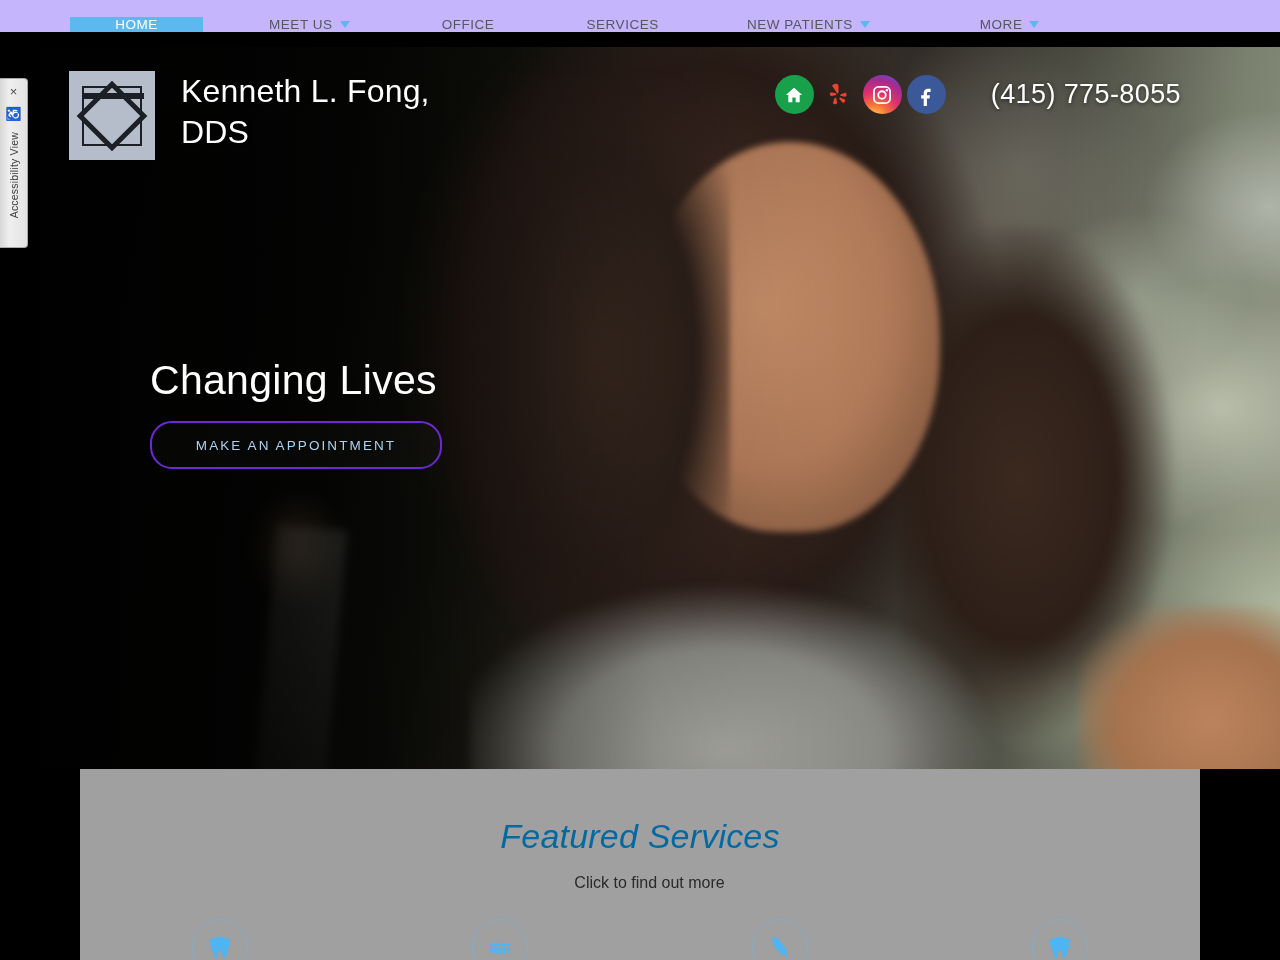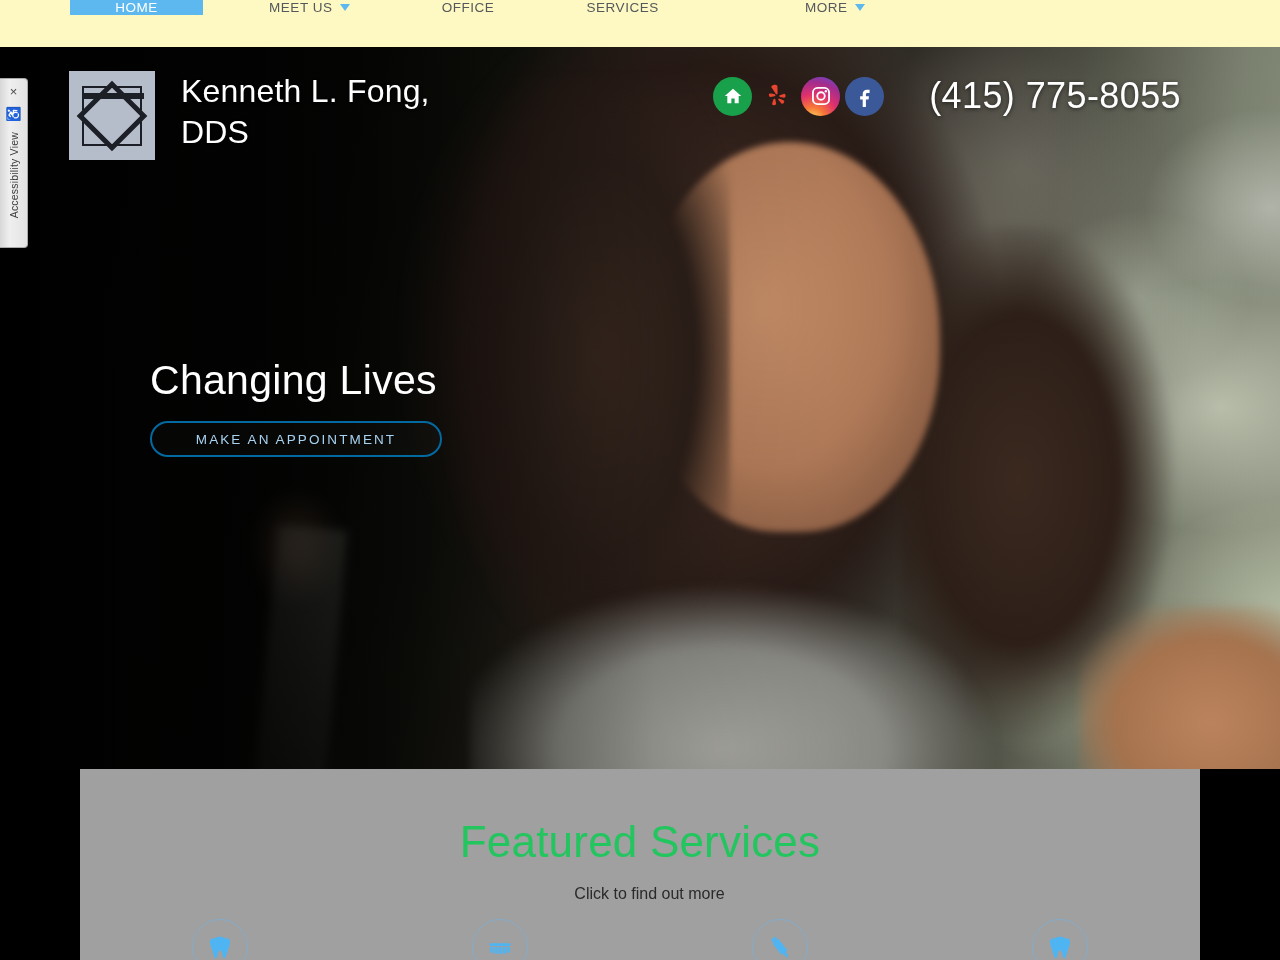--- a/index.html
+++ b/index.html
@@ -7,23 +7,23 @@
   html, body {
     width: 1280px; height: 960px;
     overflow: hidden;
     font-family: "Liberation Sans", sans-serif;
     background: #000;
   }
 
   
   .topnav {
     position: absolute; top: 0; left: 0;
-    width: 1280px; height: 47px;
-    background: #fef9c3;
-    display: flex; align-items: flex-start;
+    width: 1280px; height: 32px;
+    background: #c4b5fd;
+    display: flex; align-items: flex-end;
     z-index: 40;
   }
   .nav-spacer { width: 70px; flex: 0 0 70px; }
   .nav-item {
     display: flex; align-items: center; justify-content: center;
     color: #55585c;
     font-size: 13.5px;
     letter-spacing: 0.55px;
     white-space: nowrap;
     cursor: pointer;
@@ -196,21 +196,21 @@
   }
   .soc-nextdoor { background: #19a04b; }
   .soc-yelp { background: transparent; }
   .soc-instagram {
     background: radial-gradient(circle at 30% 110%, #fdcb5c 5%, #f77737 25%, #e1306c 50%, #a02d8f 75%, #5b51d8 100%);
   }
   .soc-facebook { background: #3b5998; }
   .phone {
     margin-left: 40px;
     color: #ffffff;
-    font-size: 36px;
+    font-size: 27px;
     letter-spacing: 0.4px;
     white-space: nowrap;
     text-shadow: 0 1px 4px rgba(0,0,0,0.6);
     cursor: pointer;
   }
 
   
   .hero-copy {
     position: absolute; left: 110px; top: 310px;
     z-index: 25;
@@ -224,45 +224,46 @@
   }
   .hero-sub {
     color: #f1f1f1;
     font-size: 19px;
     font-weight: 400;
     margin-bottom: 24px;
     letter-spacing: 0.1px;
   }
   .cta {
     display: inline-flex; align-items: center; justify-content: center;
-    width: 292px; height: 36px;
-    border: 2px solid #0369a1;
+    width: 292px; height: 48px;
+    border: 2px solid #6d28d9;
     border-radius: 22px;
     color: #a8d2f0;
     font-size: 13.5px;
     letter-spacing: 2.1px;
     background: rgba(255,255,255,0.02);
     cursor: pointer;
   }
 
   
   .featured {
     position: absolute; left: 80px; top: 769px;
     width: 1120px; height: 191px;
     background: rgba(222,222,222,0.72);
     z-index: 20;
     text-align: center;
     overflow: hidden;
   }
   .featured-title {
     margin-top: 48px;
-    font-size: 44px;
-    color: #22c55e;
+    font-size: 34px;
+    color: #0369a1;
     font-weight: 400;
     letter-spacing: 0.2px;
+    font-style: italic;
   }
   .featured-sub {
     margin-top: 18px;
     font-size: 16px;
     color: #2a2a2a;
     font-weight: 400;
     padding-left: 19px;
   }
   .svc-row {
     position: absolute; left: 0; top: 150px;
@@ -335,20 +336,24 @@
   <div class="nav-item">
     <span>OFFICE</span>
   </div>
   <div class="nav-gap-3"></div>
 
   <div class="nav-item">
     <span>SERVICES</span>
   </div>
   <div class="nav-gap-4"></div>
 
+  <div class="nav-item">
+    <span>NEW PATIENTS</span>
+    <span class="nav-caret"></span>
+  </div>
   <div class="nav-gap-5"></div>
 
   <div class="nav-gap-6"></div>
 
   <div class="nav-item">
     <span>MORE</span>
     <span class="nav-caret"></span>
   </div>
 </nav>
 

